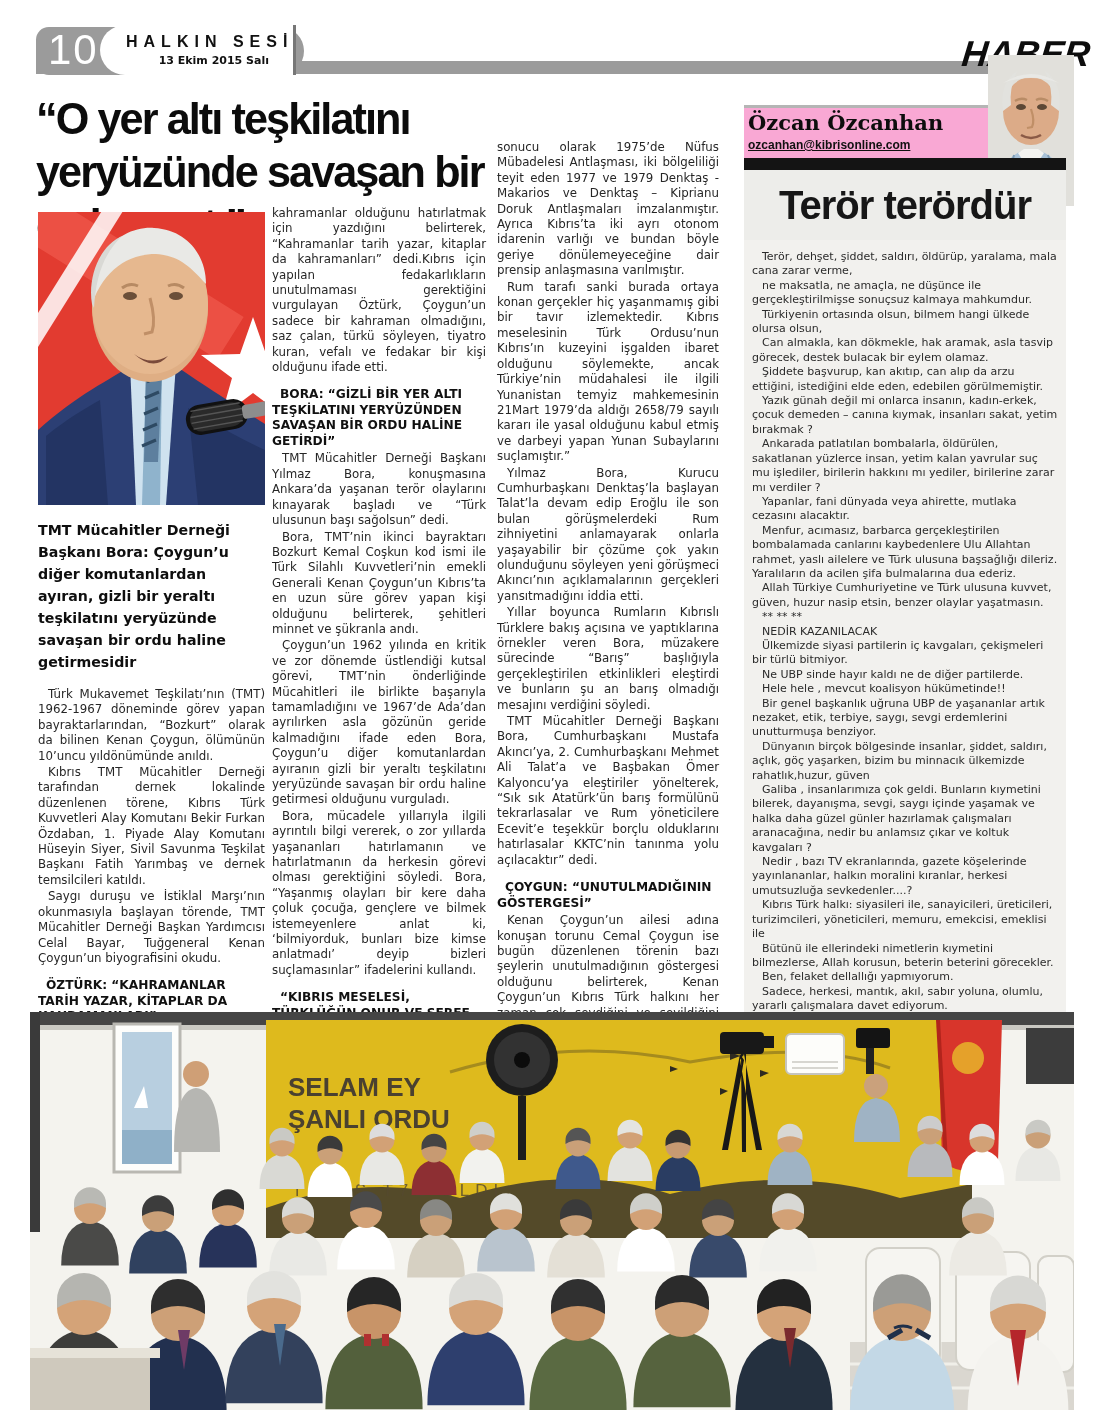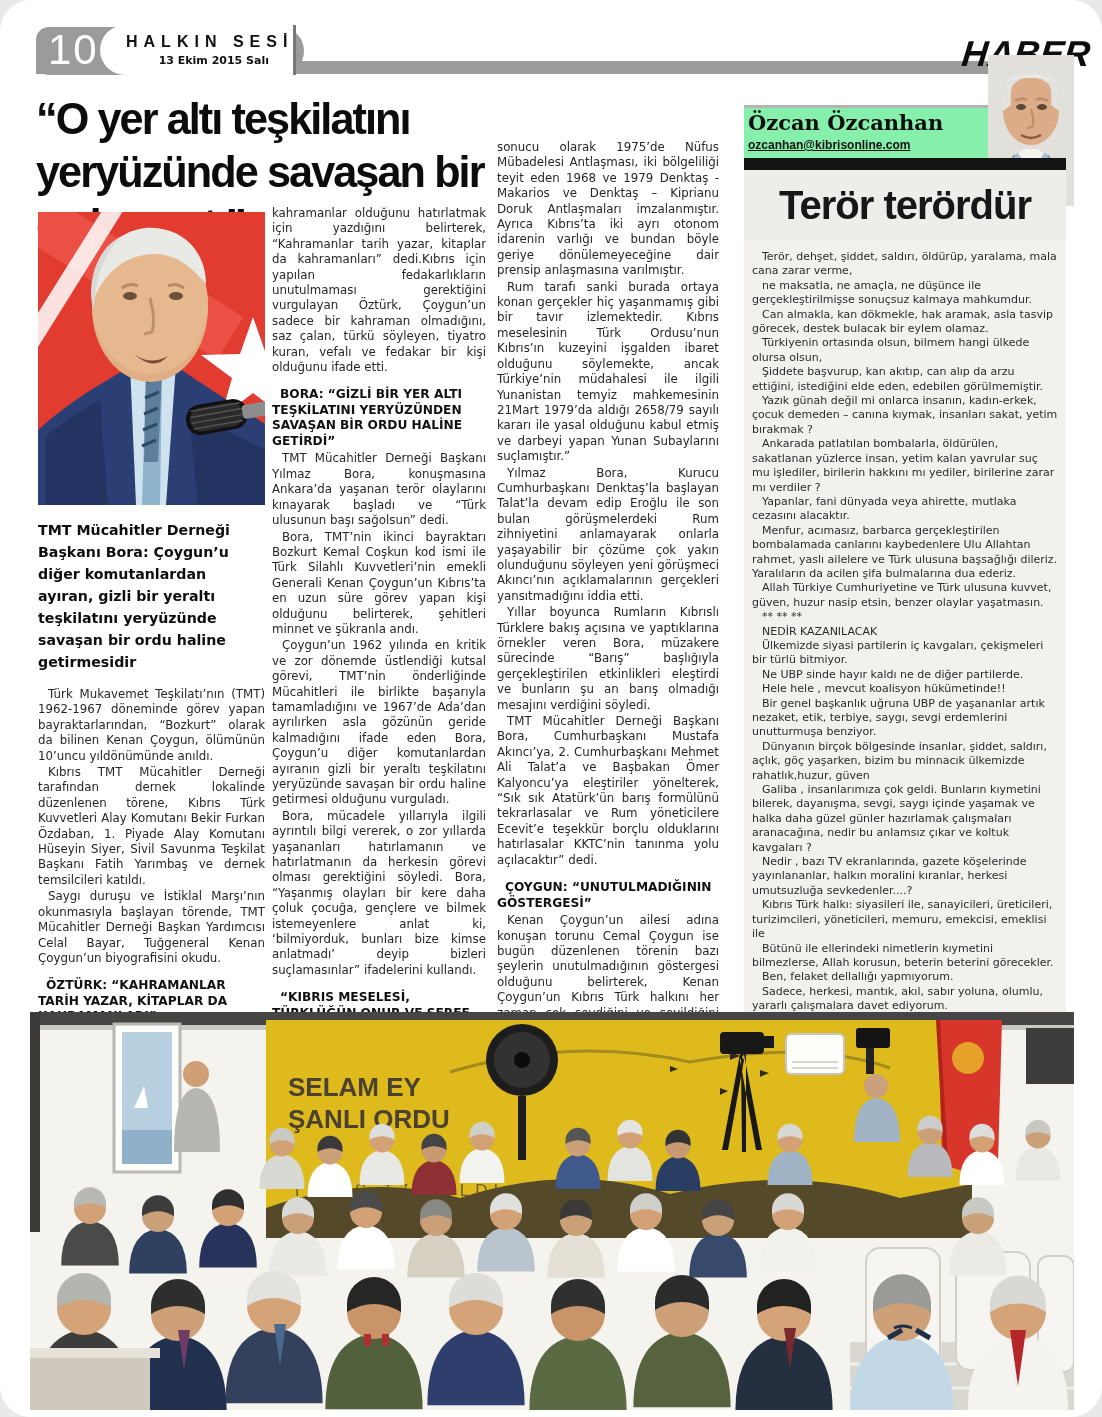--- a/index.html
+++ b/index.html
@@ -1,17 +1,17 @@
 <!DOCTYPE html>
 <html lang="tr"><head>
 <meta charset="utf-8">
 <style>
   html,body{margin:0;padding:0;background:#e9e9e9;}
   .page{position:relative;width:1102px;height:1417px;background:#ffffff;overflow:hidden;
-        font-family:"DejaVu Sans",sans-serif;color:#222;border-radius:31px;}
+        font-family:"DejaVu Sans",sans-serif;color:#222;}
   
   .hdr-bar{position:absolute;left:36px;top:61px;width:1038px;height:13px;background:#9b9b9b;}
   .hdr-tab{position:absolute;left:36px;top:27px;width:268px;height:48px;background:#9b9b9b;
            border-radius:16px 30px 30px 16px;}
   .hdr-num{position:absolute;left:48px;top:26px;color:#fff;font-size:42px;line-height:48px;
            font-family:"Liberation Sans",sans-serif;font-weight:400;letter-spacing:2px;}
   .hdr-panel{position:absolute;left:100px;top:25px;width:196px;height:50px;background:#fff;
              border-radius:26px 0 0 26px;border-right:3px solid #777;box-sizing:border-box;
              padding:8px 24px 0 26px;}
   .hdr-masthead{font-size:16px;font-weight:bold;letter-spacing:6px;color:#111;
@@ -34,21 +34,21 @@
   .col2{left:272px;top:206px;width:214px;}
   .col3{left:497px;top:140px;width:222px;}
   figure{margin:0;padding:0;}
   .speaker-photo{width:227px;height:293px;display:block;}
   .caption{font-size:14.2px;line-height:22px;font-weight:bold;text-align:left;color:#0e0e0e;
            margin:14px 0 14px 0 !important;text-indent:0 !important;}
   
   .opinion{position:absolute;left:744px;top:84px;width:330px;height:930px;}
   .op-strip{position:absolute;left:0;top:21px;width:318px;height:38px;background:#b5b5b5;
             border-radius:0 18px 0 0;}
-  .op-plate{position:absolute;left:0;top:24px;width:252px;height:52px;background:#86efac;}
+  .op-plate{position:absolute;left:0;top:24px;width:252px;height:52px;background:#f9a8d4;}
   .op-name{font-size:21px;font-weight:bold;color:#0d0d0d;font-family:"DejaVu Serif",serif;
            margin:2px 0 0 4px;}
   .op-email{font-size:12px;font-weight:bold;color:#111;margin:3px 0 0 4px;
             font-family:"Liberation Sans",sans-serif;text-decoration:underline;}
   .op-photo{position:absolute;left:244px;top:-29px;width:86px;height:151px;}
   .op-blackbar{position:absolute;left:0;top:74px;width:322px;height:12px;background:#141414;}
   .op-titlebox{position:absolute;left:0;top:86px;width:322px;height:70px;background:#ededea;
                display:flex;align-items:center;justify-content:center;}
   .op-title{font-size:40px;font-weight:bold;color:#171717;letter-spacing:-1px;
             font-family:"Liberation Sans",sans-serif;text-align:right;}
@@ -128,21 +128,21 @@
     <p>TMT Mücahitler Derneği Başkanı Yılmaz Bora, konuşmasına Ankara’da yaşanan terör olaylarını kınayarak başladı ve “Türk ulusunun başı sağolsun” dedi.</p>
     <p>Bora, TMT’nin ikinci bayraktarı Bozkurt Kemal Coşkun kod ismi ile Türk Silahlı Kuvvetleri’nin emekli Generali Kenan Çoygun’un Kıbrıs’ta en uzun süre görev yapan kişi olduğunu belirterek, şehitleri minnet ve şükranla andı.</p>
     <p>Çoygun’un 1962 yılında en kritik ve zor dönemde üstlendiği kutsal görevi, TMT’nin önderliğinde Mücahitleri ile birlikte başarıyla tamamladığını ve 1967’de Ada’dan ayrılırken asla gözünün geride kalmadığını ifade eden Bora, Çoygun’u diğer komutanlardan ayıranın gizli bir yeraltı teşkilatını yeryüzünde savaşan bir ordu haline getirmesi olduğunu vurguladı.</p>
     <p>Bora, mücadele yıllarıyla ilgili ayrıntılı bilgi vererek, o zor yıllarda yaşananları hatırlamanın ve hatırlatmanın da herkesin görevi olması gerektiğini söyledi. Bora, “Yaşanmış olayları bir kere daha çoluk çocuğa, gençlere ve bilmek istemeyenlere anlat ki, ‘bilmiyorduk, bunları bize kimse anlatmadı’ deyip bizleri suçlamasınlar” ifadelerini kullandı.</p>
     <p class="subhead">“KIBRIS MESELESİ, TÜRKLÜĞÜN ONUR VE ŞEREF MESELESİ OLMUŞTUR”</p>
     <p>Bora konuşmasının devamında şu ifadelere yer verdi:</p>
     <p>“Rum tarafı yıllardır masada hep aynı taktiği uygulayarak dünya kamuoyunu yanıltmada başarılı olmuştur. Diğer yandan Türk tarafı, Kıbrıs’ın gerçeklerini anlatmada hiçbir zaman öne çıkmamıştır. Bu yüzden Türk tarafının haklılığı geri planda kalmıştır. Ancak 20 Temmuz 1974’te Türk Silahlı Kuvvetleri’nin meşru müdahalesi dünya kamuoyunca haklı görülmüş ve bunun bir</p>
   </div>
 
   <div class="col col3">
-    <p class="noind">sonucu olarak 1975’de Nüfus Mübadelesi Antlaşması, iki bölgeliliği teyit eden 1968 ve 1979 Denktaş - Makarios ve Denktaş – Kiprianu Doruk Antlaşmaları imzalanmıştır. Ayrıca Kıbrıs’ta iki ayrı otonom idarenin varlığı ve bundan böyle geriye dönülemeyeceğine dair prensip anlaşmasına varılmıştır.</p>
+    <p class="noind">sonucu olarak 1975’de Nüfus Mübadelesi Antlaşması, iki bölgeliliği teyit eden 1977 ve 1979 Denktaş - Makarios ve Denktaş – Kiprianu Doruk Antlaşmaları imzalanmıştır. Ayrıca Kıbrıs’ta iki ayrı otonom idarenin varlığı ve bundan böyle geriye dönülemeyeceğine dair prensip anlaşmasına varılmıştır.</p>
     <p>Rum tarafı sanki burada ortaya konan gerçekler hiç yaşanmamış gibi bir tavır izlemektedir. Kıbrıs meselesinin Türk Ordusu’nun Kıbrıs’ın kuzeyini işgalden ibaret olduğunu söylemekte, ancak Türkiye’nin müdahalesi ile ilgili Yunanistan temyiz mahkemesinin 21Mart 1979’da aldığı 2658/79 sayılı kararı ile yasal olduğunu kabul etmiş ve darbeyi yapan Yunan Subaylarını suçlamıştır.”</p>
     <p>Yılmaz Bora, Kurucu Cumhurbaşkanı Denktaş’la başlayan Talat’la devam edip Eroğlu ile son bulan görüşmelerdeki Rum zihniyetini anlamayarak onlarla yaşayabilir bir çözüme çok yakın olunduğunu söyleyen yeni görüşmeci Akıncı’nın açıklamalarının gerçekleri yansıtmadığını iddia etti.</p>
     <p>Yıllar boyunca Rumların Kıbrıslı Türklere bakış açısına ve yaptıklarına örnekler veren Bora, müzakere sürecinde “Barış” başlığıyla gerçekleştirilen etkinlikleri eleştirdi ve bunların şu an barış olmadığı mesajını verdiğini söyledi.</p>
     <p>TMT Mücahitler Derneği Başkanı Bora, Cumhurbaşkanı Mustafa Akıncı’ya, 2. Cumhurbaşkanı Mehmet Ali Talat’a ve Başbakan Ömer Kalyoncu’ya eleştiriler yönelterek, “Sık sık Atatürk’ün barış formülünü tekrarlasalar ve Rum yöneticilere Ecevit’e teşekkür borçlu olduklarını hatırlasalar KKTC’nin tanınma yolu açılacaktır” dedi.</p>
     <p class="subhead">ÇOYGUN: “UNUTULMADIĞININ GÖSTERGESİ”</p>
     <p>Kenan Çoygun’un ailesi adına konuşan torunu Cemal Çoygun ise bugün düzenlenen törenin bazı şeylerin unutulmadığının göstergesi olduğunu belirterek, Kenan Çoygun’un Kıbrıs Türk halkını her zaman çok sevdiğini ve sevildiğini söyledi.</p>
     <p>Çoygun’un her zaman yaşama istediği yerden bakma fırsatı bulduğunu kaydeden Çoygun, dedesi Kenan Çoygun’dan dinlediği mücadele yıllarıyla ilgili anılarını anlattı.</p>
     <p>Çoygun, halk arasında kullanılan 1. Bozkurt, 2. Bozkurt tabirinin de yanlış olduğunu belirterek, onların “bayraktar” kelimesiyle ifade edilmesi gerektiğini söyledi.</p>
   </div>
 
@@ -170,22 +170,22 @@
         <path d="M33,80 q10,6 20,0" stroke="#8a5a46" stroke-width="2.6" fill="none"></path>
       </svg>
     </div>
     <div class="op-blackbar"></div>
     <div class="op-titlebox">
       <div class="op-title">Terör terördür</div>
     </div>
     <div class="op-text">
       <p>Terör, dehşet, şiddet, saldırı, öldürüp, yaralama, mala cana zarar verme,</p>
       <p>ne maksatla, ne amaçla, ne düşünce ile gerçekleştirilmişse sonuçsuz kalmaya mahkumdur.</p>
+      <p>Türkiyenin ortasında olsun, bilmem hangi ülkede olursa olsun,</p>
       <p>Can almakla, kan dökmekle, hak aramak, asla tasvip görecek, destek bulacak bir eylem olamaz.</p>
-      <p>Türkiyenin ortasında olsun, bilmem hangi ülkede olursa olsun,</p>
       <p>Şiddete başvurup, kan akıtıp, can alıp da  arzu ettiğini, istediğini elde eden, edebilen görülmemiştir.</p>
       <p>Yazık  günah  değil mi onlarca insanın, kadın-erkek, çocuk demeden – canına  kıymak, insanları sakat, yetim bırakmak ?</p>
       <p>Ankarada   patlatılan bombalarla, öldürülen, sakatlanan yüzlerce insan, yetim kalan yavrular suç mu işlediler, birilerin hakkını mı yediler, birilerine zarar mı verdiler ?</p>
       <p>Yapanlar, fani dünyada veya ahirette, mutlaka cezasını alacaktır.</p>
       <p>Menfur, acımasız, barbarca gerçekleştirilen bombalamada canlarını kaybedenlere Ulu Allahtan rahmet, yaslı ailelere ve Türk ulusuna başsağlığı dileriz. Yaralıların da acilen  şifa bulmalarına dua ederiz.</p>
       <p>Allah Türkiye Cumhuriyetine ve Türk ulusuna  kuvvet, güven, huzur nasip etsin, benzer olaylar yaşatmasın.</p>
       <p>**    **    **</p>
       <p>NEDİR KAZANILACAK</p>
       <p>Ülkemizde siyasi partilerin  iç kavgaları, çekişmeleri bir türlü bitmiyor.</p>
       <p>Ne UBP sinde hayır kaldı ne de diğer partilerde.</p>

